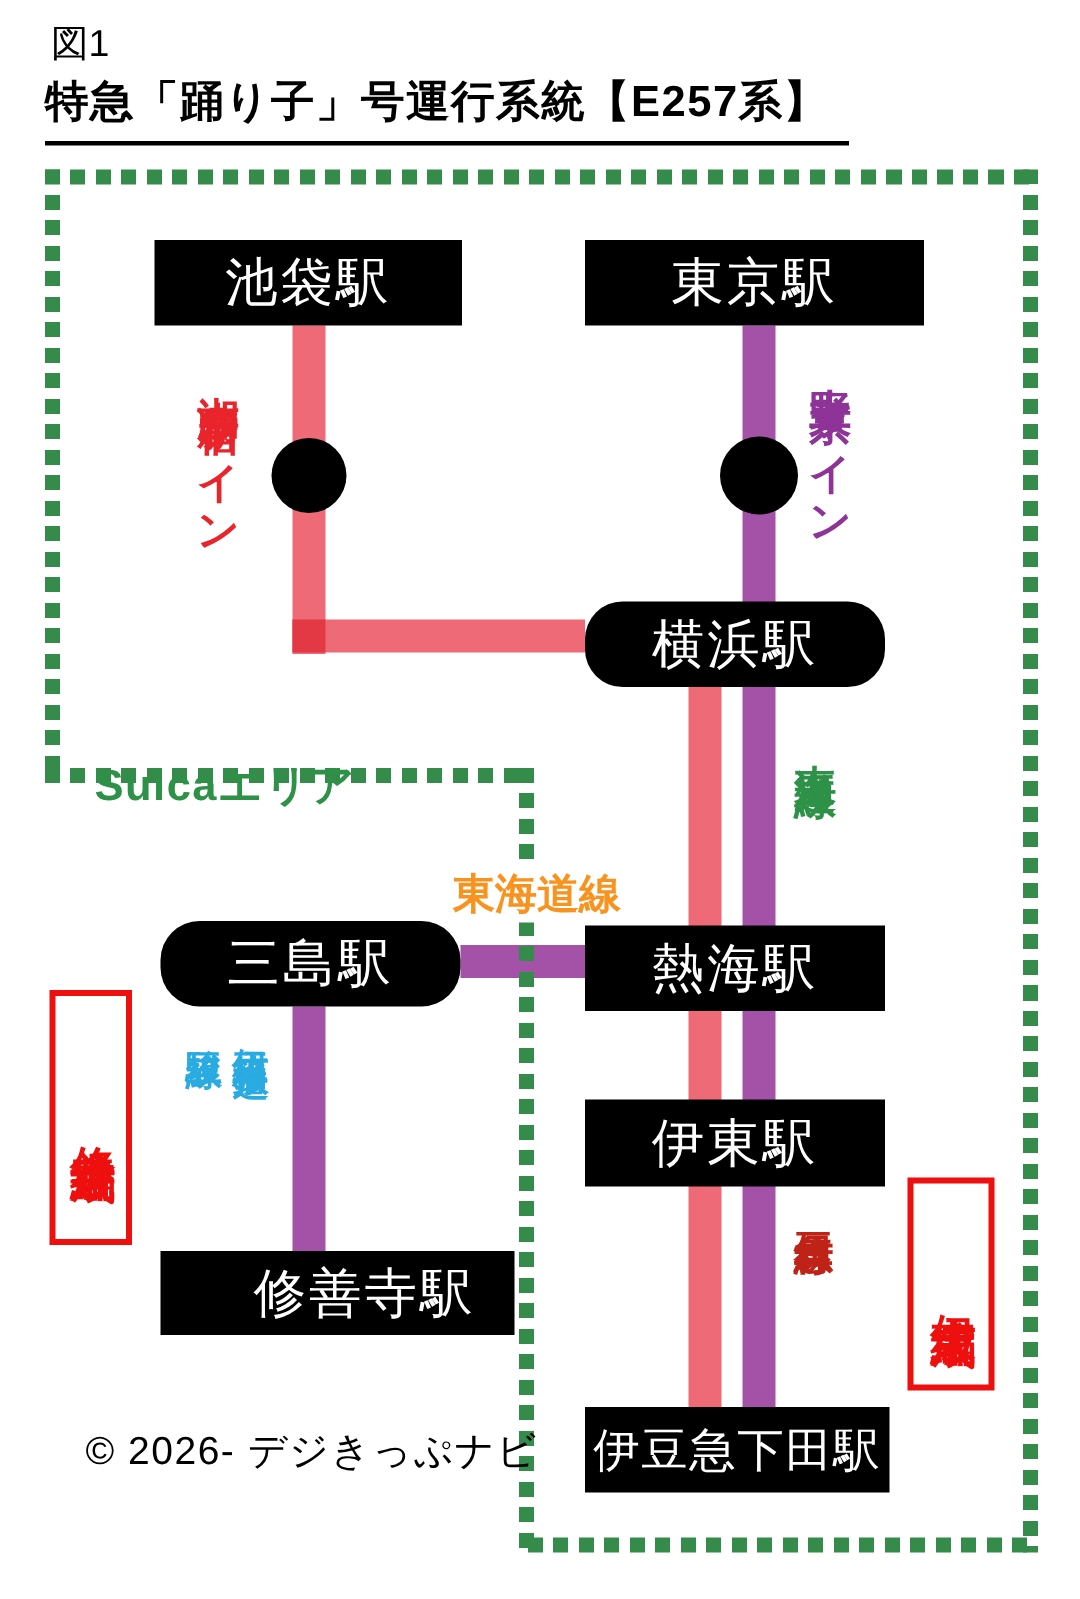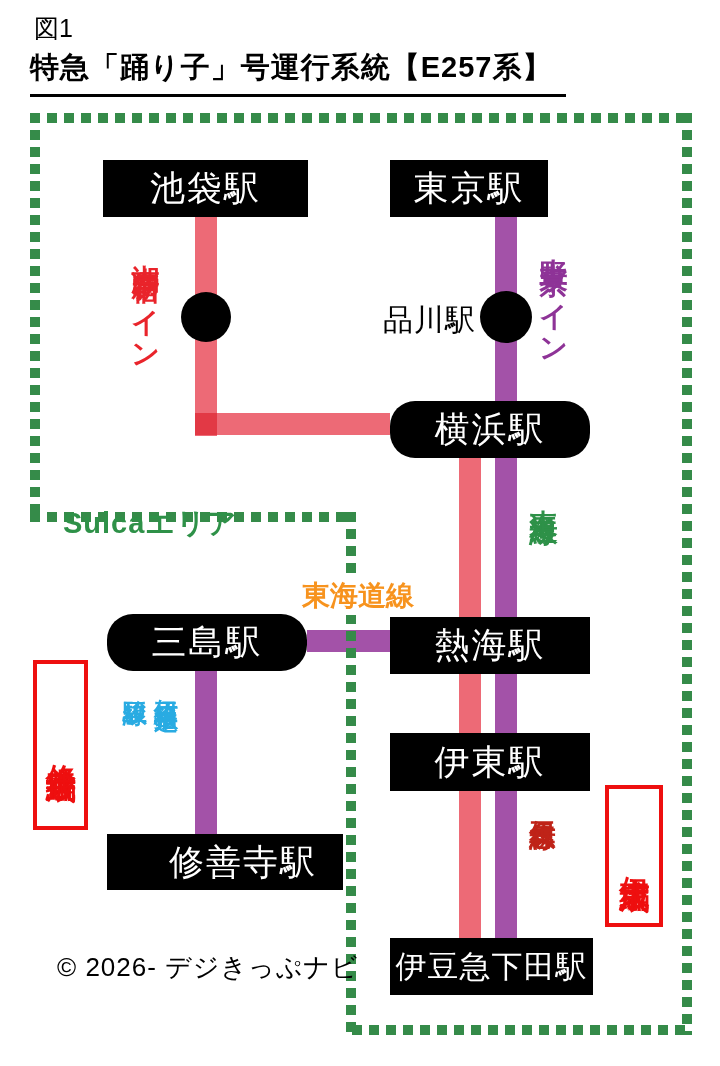--- a/index.html
+++ b/index.html
@@ -53,21 +53,21 @@
   .circle{position:absolute;background:#000;border-radius:50%;z-index:2;}
   #shinjuku-circle{left:181px;top:292px;width:50px;height:50px;}
   #shinagawa-circle{left:480px;top:291px;width:52px;height:52px;}
   
   .station{
     position:absolute;background:#000;color:#fff;z-index:3;
     display:flex;align-items:center;justify-content:center;
     font-size:35px;letter-spacing:2px;white-space:nowrap;
   }
   #st-ikebukuro{left:103px;top:160px;width:205px;height:57px;text-align:right;}
-  #st-tokyo{left:390px;top:160px;width:158px;height:57px;text-align:center;}
+  #st-tokyo{left:390px;top:160px;width:226px;height:57px;text-align:center;}
   #st-yokohama{left:390px;top:401px;width:200px;height:57px;border-radius:25px;}
   #st-mishima{left:107px;top:614px;width:200px;height:57px;border-radius:26px;}
   #st-atami{left:390px;top:617px;width:200px;height:57px;}
   #st-ito{left:390px;top:733px;width:200px;height:58px;}
   #st-shuzenji{left:107px;top:834px;width:200px;height:56px;padding-left:36px;}
   #st-shimoda{left:390px;top:938px;width:203px;height:57px;font-size:31px;letter-spacing:1px;}
   
   .lbl{position:absolute;z-index:6;white-space:nowrap;}
   #lbl-shinjuku{left:243px;top:300px;font-size:30px;letter-spacing:2px;}
   #lbl-shinagawa{left:383px;top:300px;font-size:30px;letter-spacing:1px;}
@@ -123,21 +123,20 @@
 
   <div class="station" id="st-ikebukuro">池袋駅</div>
   <div class="station" id="st-tokyo">東京駅</div>
   <div class="station" id="st-yokohama">横浜駅</div>
   <div class="station" id="st-mishima">三島駅</div>
   <div class="station" id="st-atami">熱海駅</div>
   <div class="station" id="st-ito">伊東駅</div>
   <div class="station" id="st-shuzenji">修善寺駅</div>
   <div class="station" id="st-shimoda">伊豆急下田駅</div>
 
-  <div class="lbl" id="lbl-shinagawa">品川駅</div>
 
   <div class="vlabel" id="lbl-shonan">湘南新宿ライン</div>
   <div class="vlabel" id="lbl-ueno">上野東京ライン</div>
   <div class="vlabel" id="lbl-tokaido-green">東海道線</div>
   <div class="lbl" id="lbl-tokaido-orange">東海道線</div>
   <div class="vlabel" id="lbl-sunzu">
     <span>伊豆箱根鉄道</span>
     <span>駿豆線</span>
   </div>
   <div class="vlabel" id="lbl-izukyu">伊豆急行線</div>

